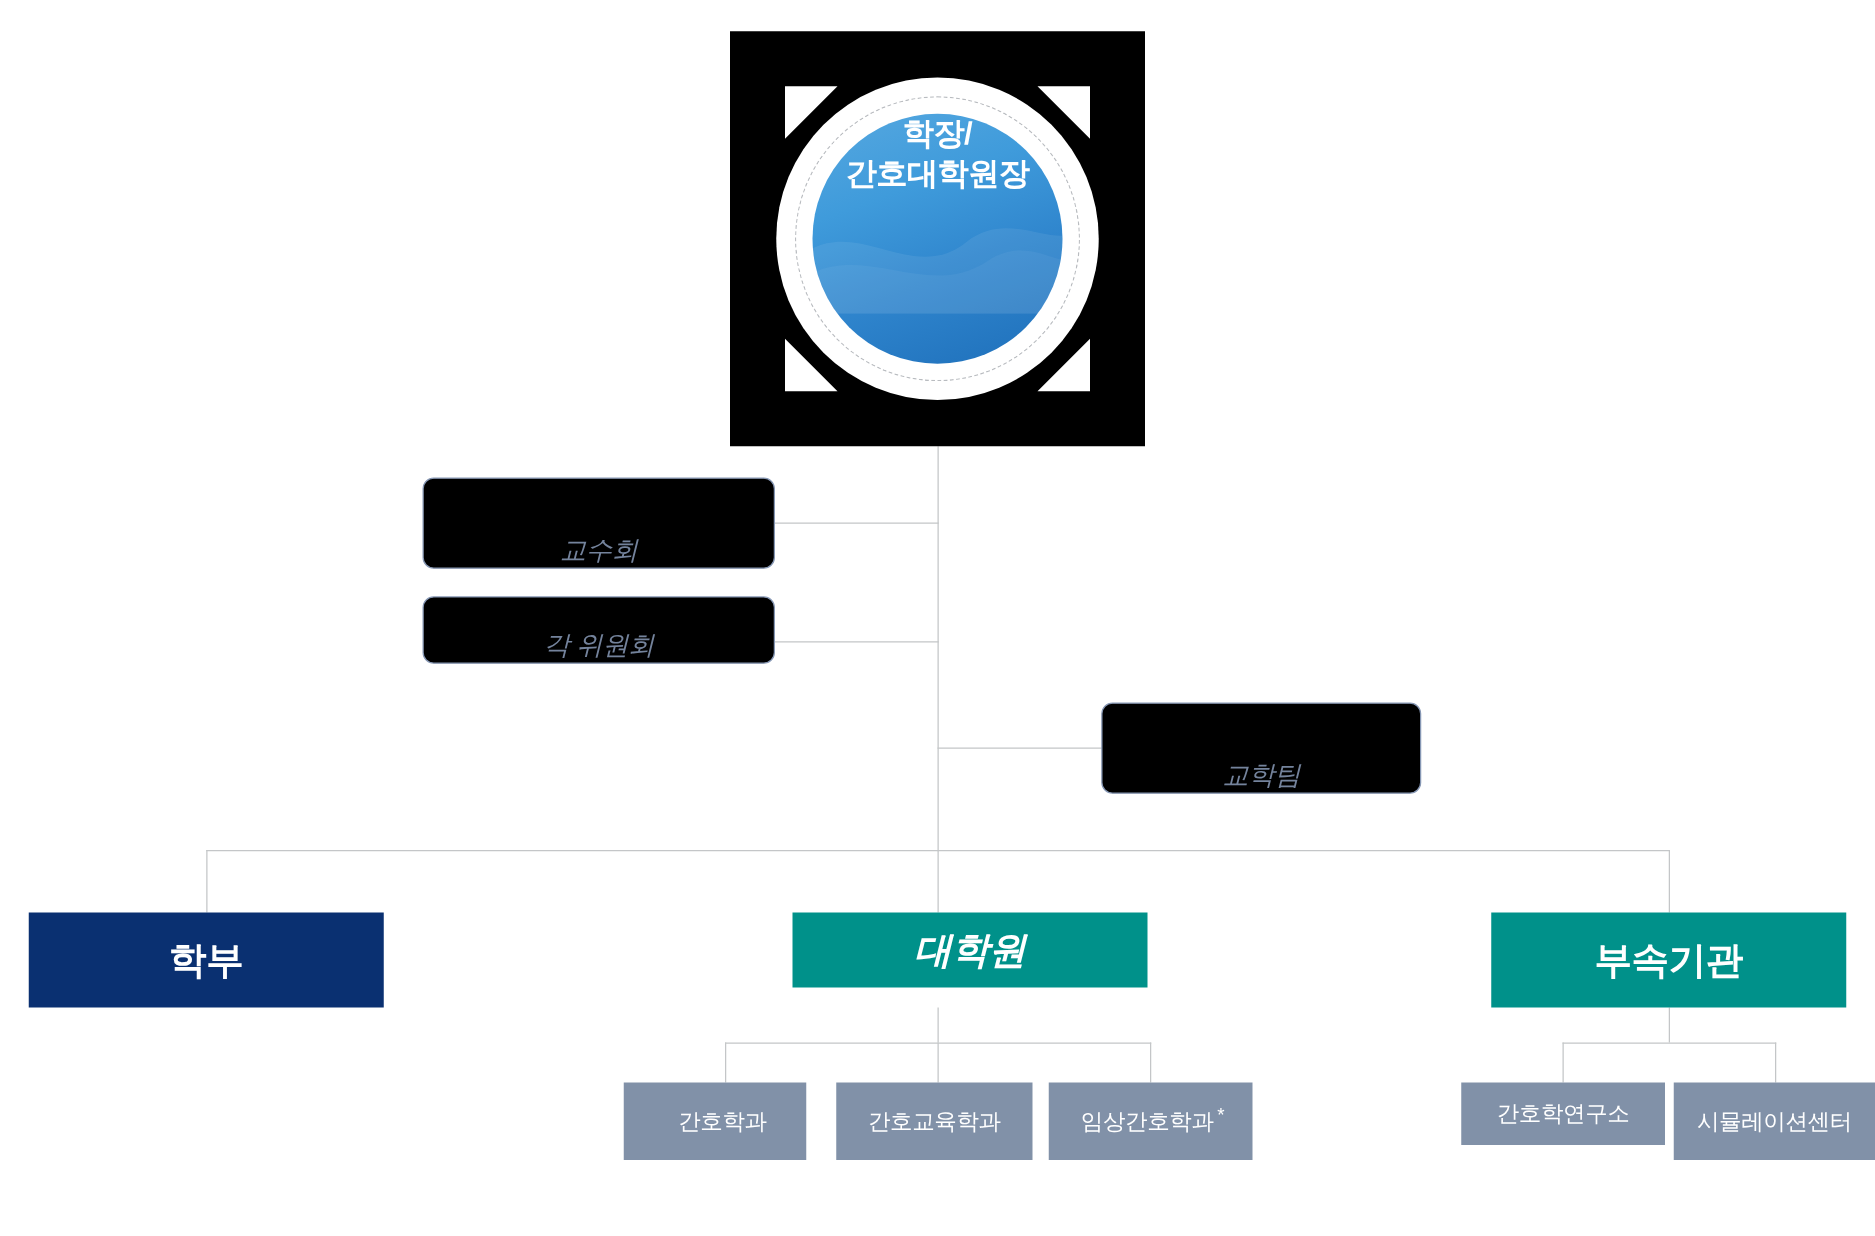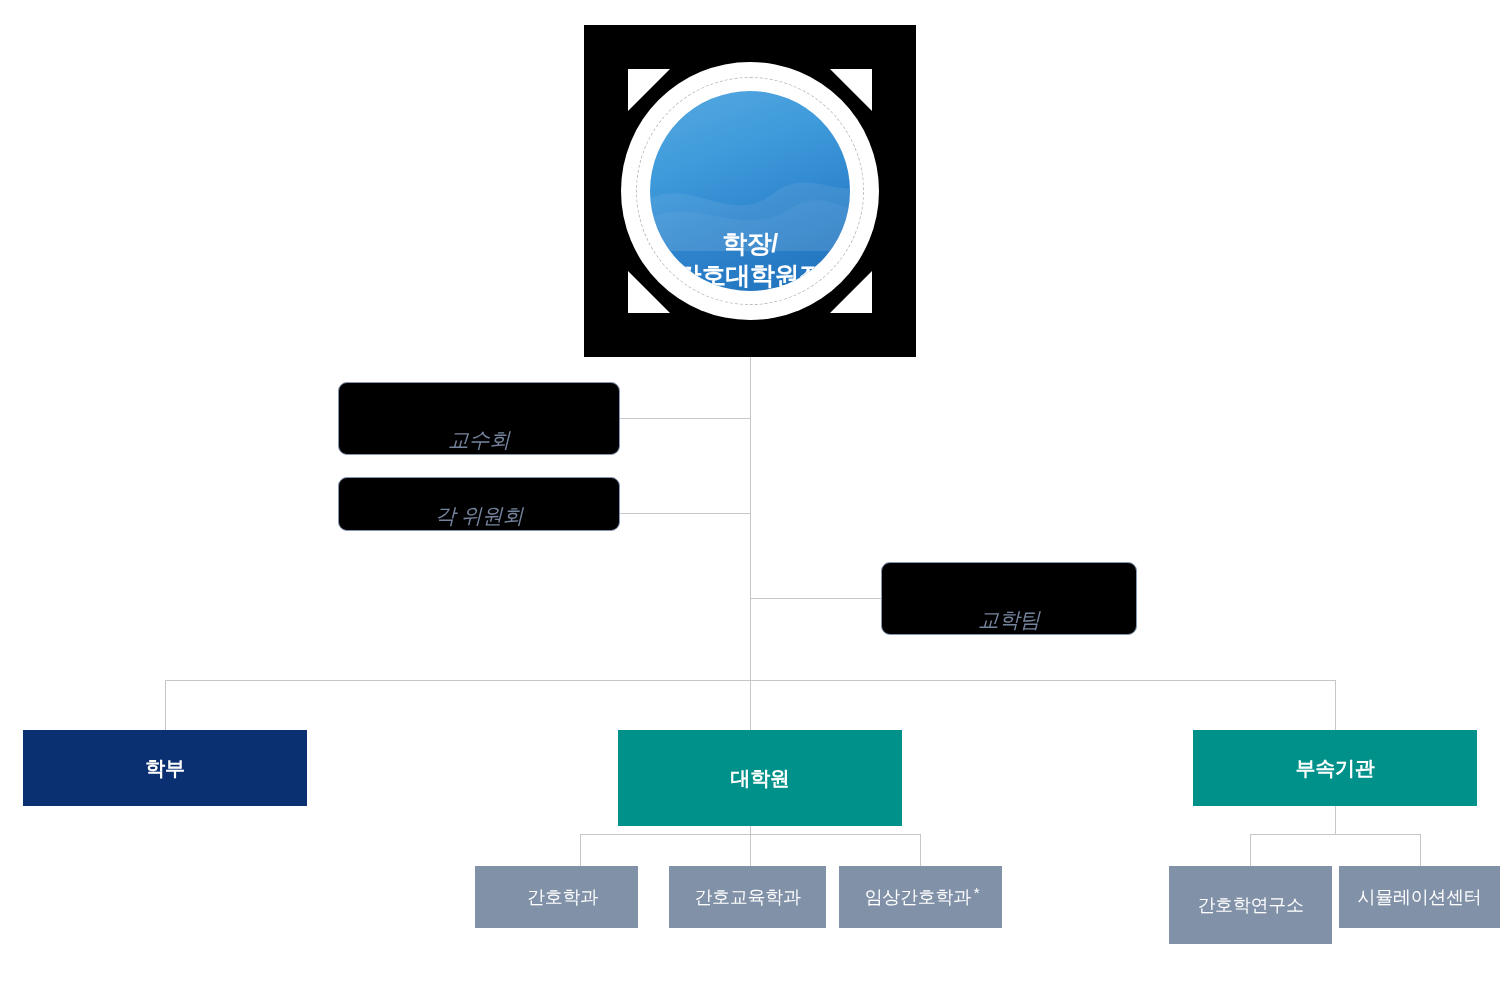--- a/index.html
+++ b/index.html
@@ -90,21 +90,21 @@
   .root-circle {
     position: absolute;
     left: 50%;
     top: 50%;
     transform: translate(-50%, -50%);
     width: 200px;
     height: 200px;
     border-radius: 50%;
     background: linear-gradient(160deg, #56a8e0 0%, #3f9bdb 32%, #2f85cd 62%, #1e6fba 100%);
     display: flex;
-    align-items: flex-end;
+    align-items: flex-start;
     justify-content: center;
     overflow: hidden;
   }
   .root-swoosh {
     position: absolute;
     left: -8%;
     top: 30%;
     width: 116%;
     height: 50%;
     opacity: 0.22;
@@ -138,21 +138,21 @@
 
   
   .box-solid {
     position: absolute;
     box-sizing: border-box;
     display: flex;
     align-items: center;
     justify-content: center;
     color: #ffffff;
     font-weight: bold;
-    font-size: 20px;
+    font-size: 30px;
     letter-spacing: -0.3px;
   }
   .box-solid.navy  { background: #0a3071; }
   .box-solid.teal  { background: #00918a; }
 
   .box-sub {
     position: absolute;
     box-sizing: border-box;
     background: #8191a8;
     display: flex;
@@ -227,42 +227,42 @@
   </div>
 
   <div class="box-outline" style="left:881px; top:562px; width:256px; height:73px;">
     <span>교학팀</span>
   </div>
 
   <div class="box-solid navy" style="left:23px; top:730px; width:284px; height:76px;">
     <span>학부</span>
   </div>
 
-  <div class="box-solid teal" style="left:618px; top:730px; width:284px; height:96px;">
+  <div class="box-solid teal" style="left:634px; top:730px; width:284px; height:60px;font-style:italic;">
     <span>대학원</span>
   </div>
 
   <div class="box-solid teal" style="left:1193px; top:730px; width:284px; height:76px;">
     <span>부속기관</span>
   </div>
 
-  <div class="box-sub" style="left:475px; top:866px; width:163px; height:62px;padding-left:12px;">
+  <div class="box-sub" style="left:499px; top:866px; width:146px; height:62px;padding-left:12px;">
     <span>간호학과</span>
   </div>
 
   <div class="box-sub" style="left:669px; top:866px; width:157px; height:62px;">
     <span>간호교육학과</span>
   </div>
 
   <div class="box-sub" style="left:839px; top:866px; width:163px; height:62px;">
     <span>임상간호학과</span>
       <span class="star">*</span>
   </div>
 
-  <div class="box-sub" style="left:1169px; top:866px; width:163px; height:78px;">
+  <div class="box-sub" style="left:1169px; top:866px; width:163px; height:50px;">
     <span>간호학연구소</span>
   </div>
 
   <div class="box-sub" style="left:1339px; top:866px; width:161px; height:62px;">
     <span>시뮬레이션센터</span>
   </div>
 
 </div>
 
 </body></html>

